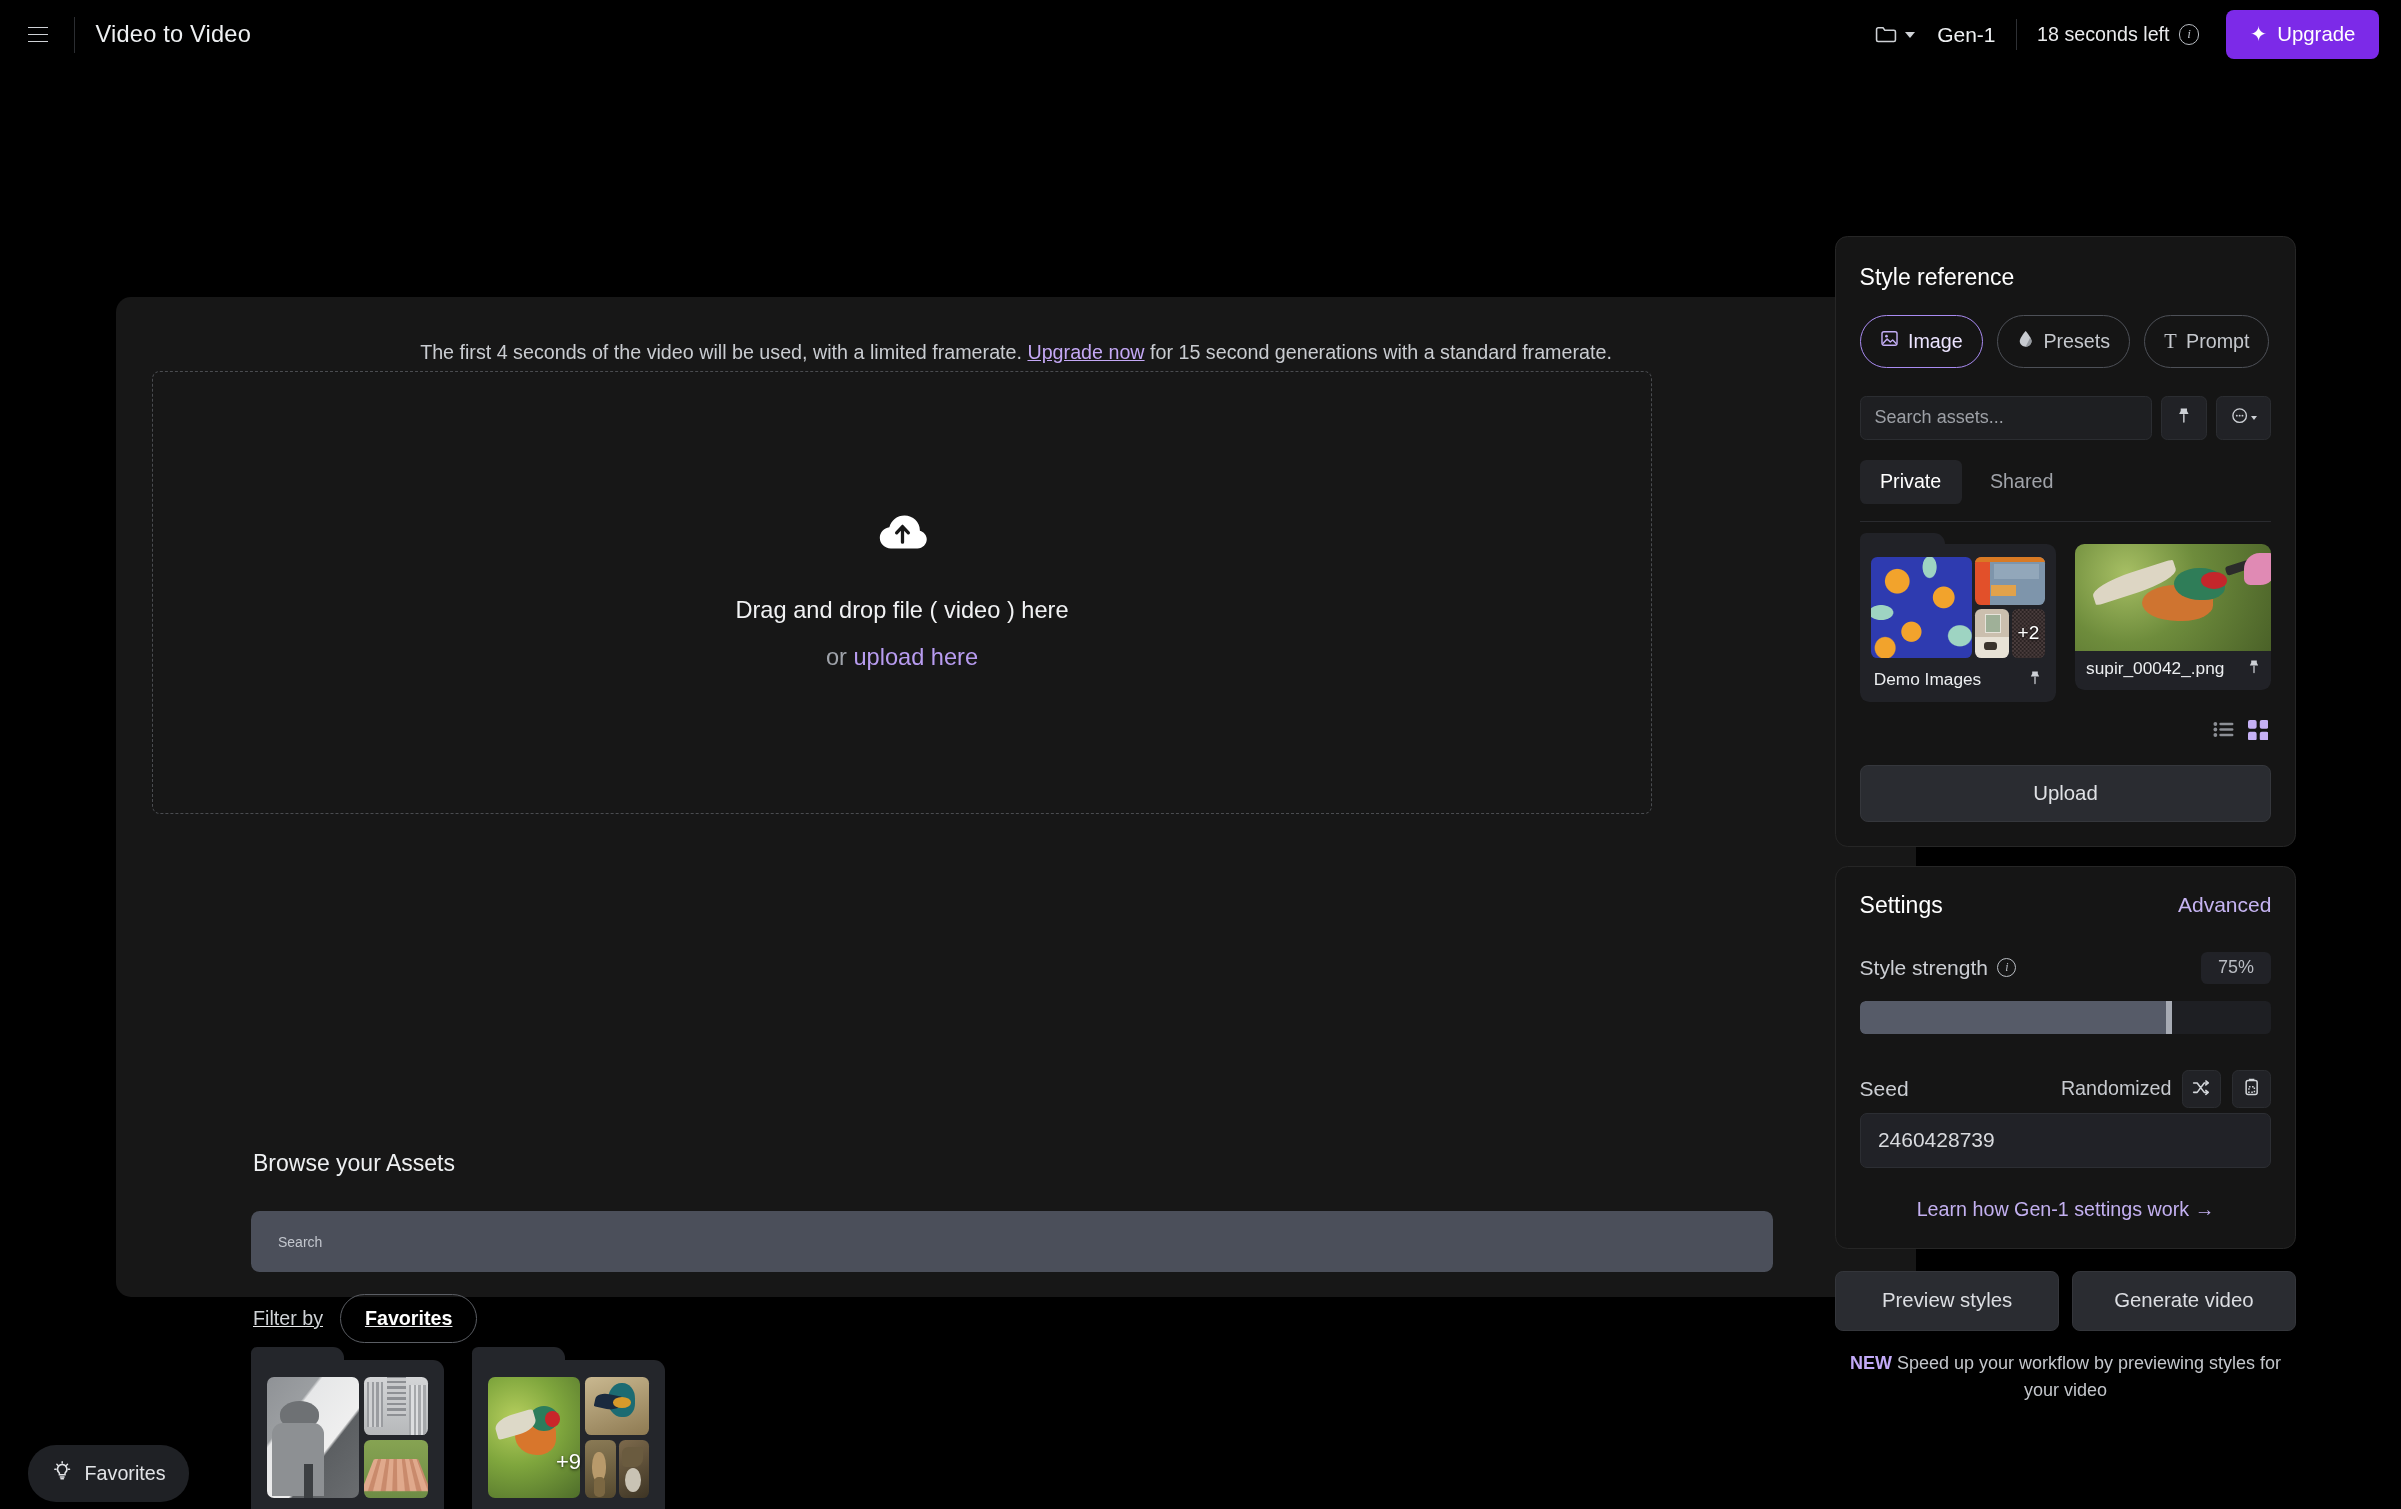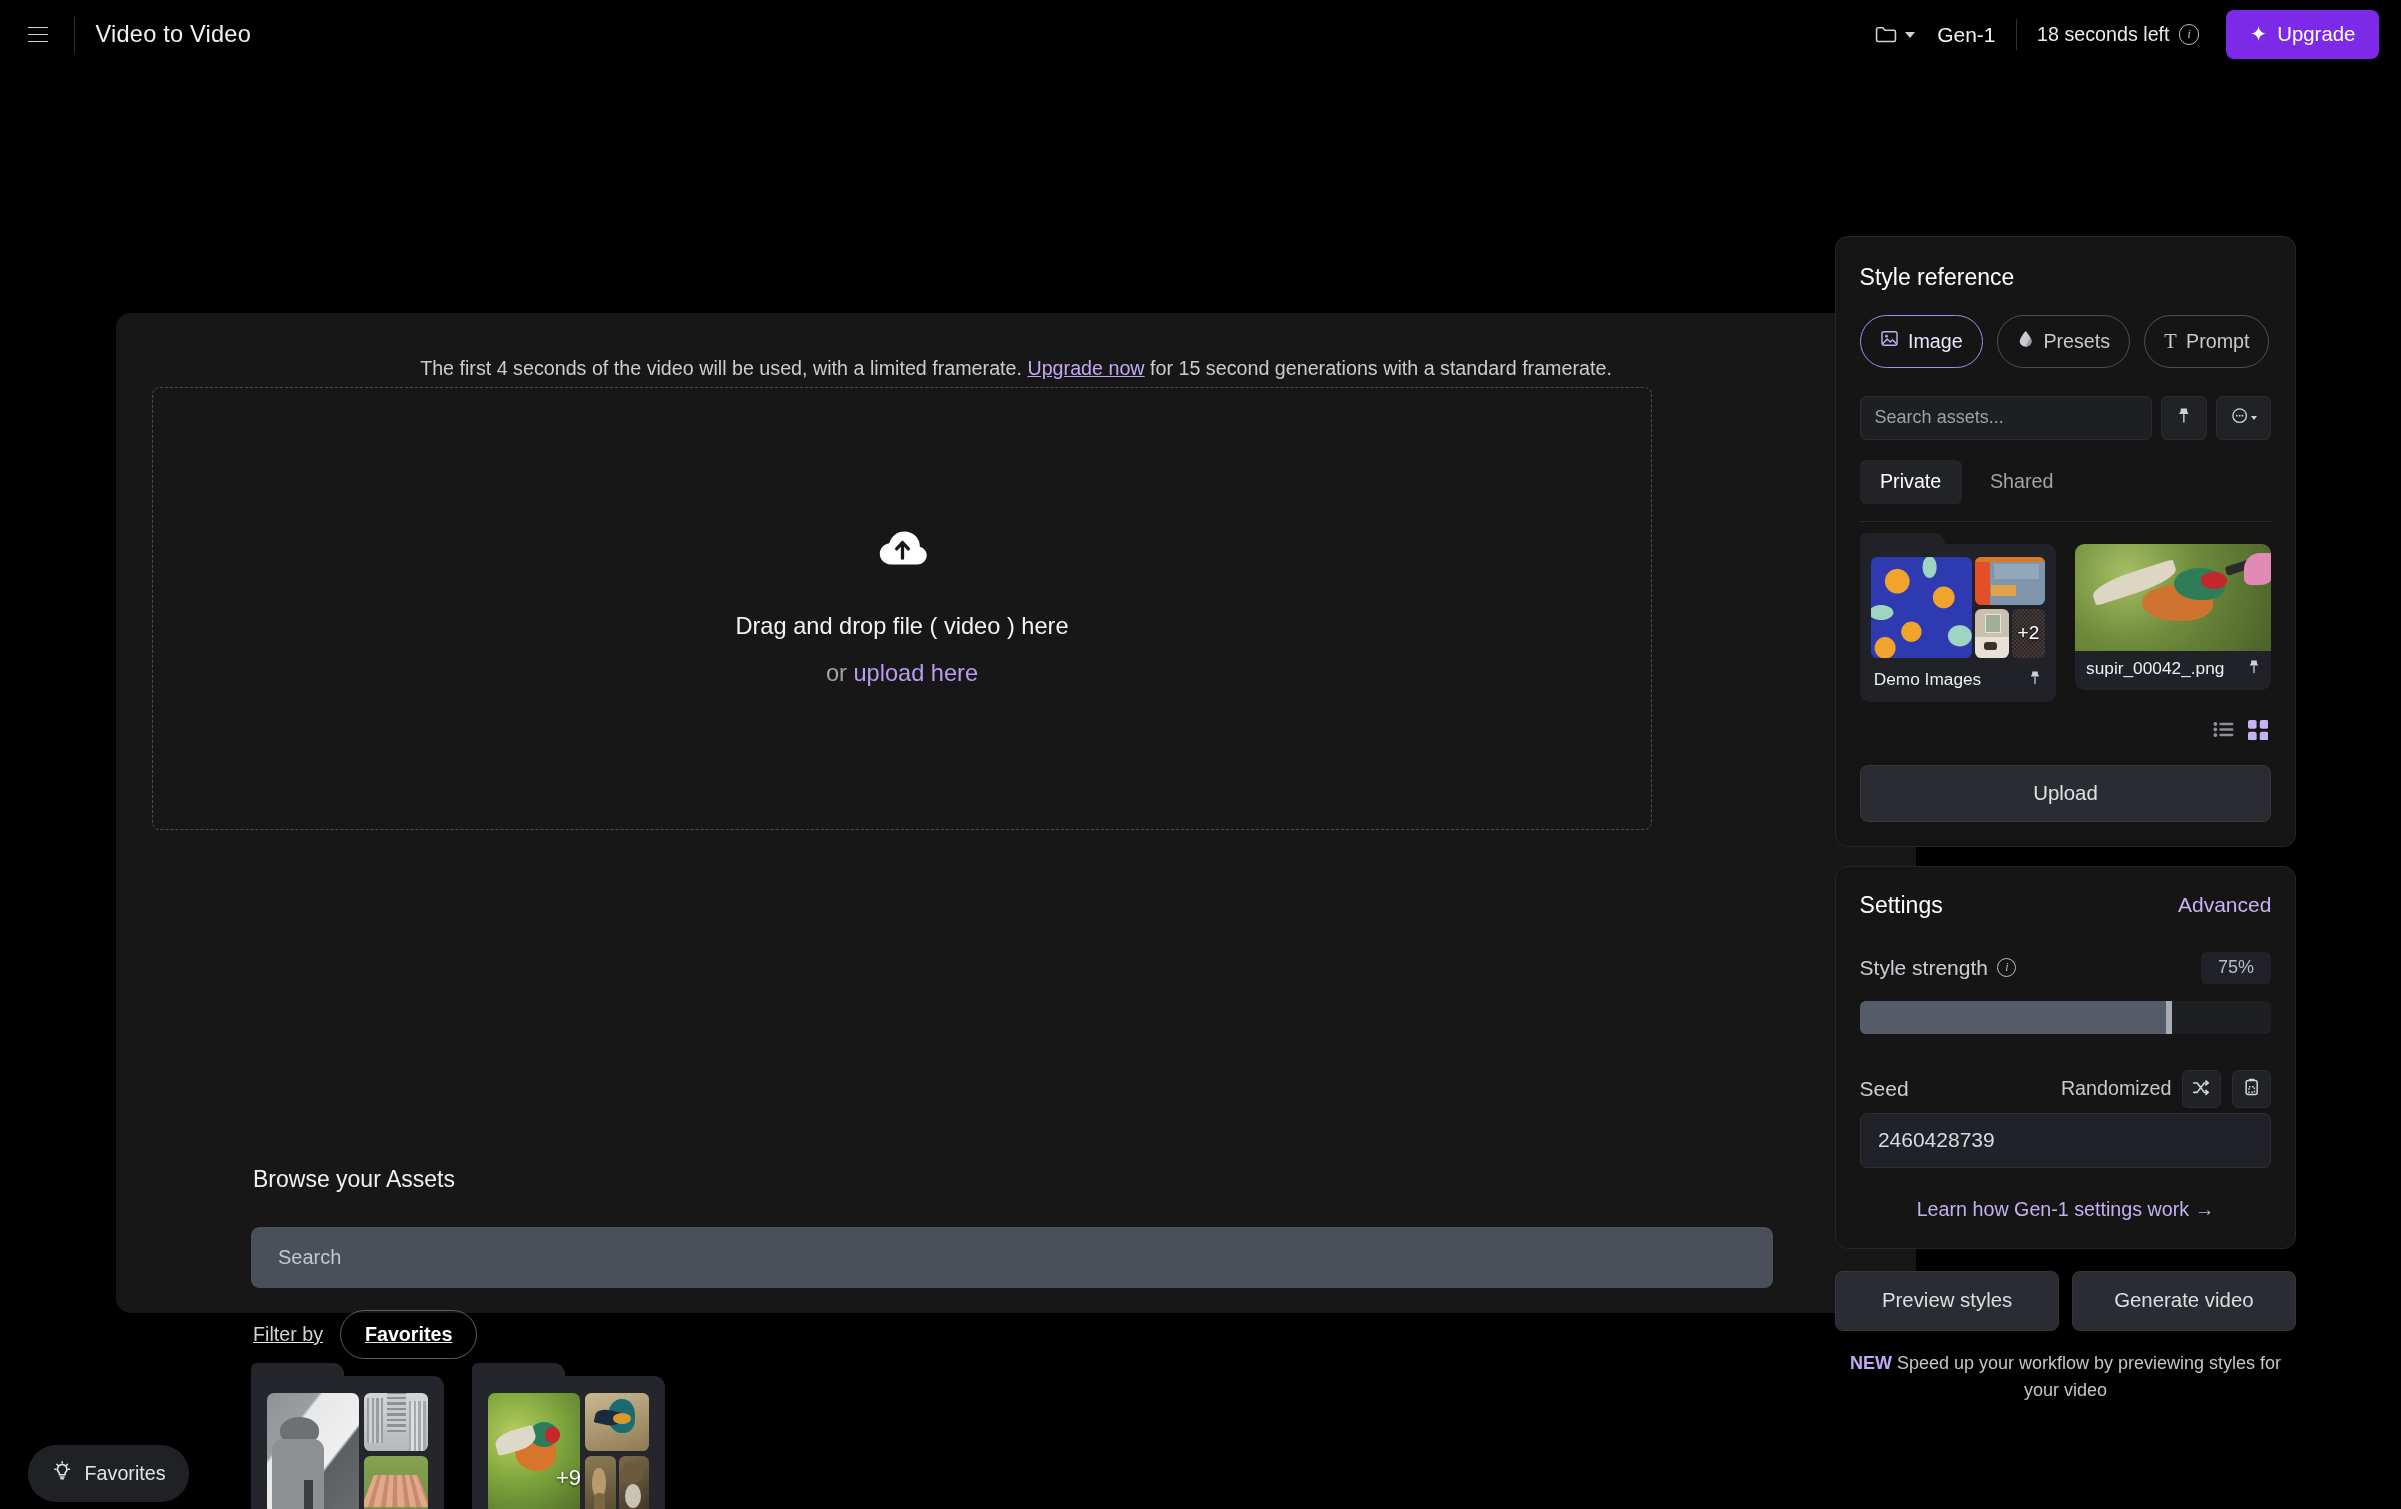--- a/index.html
+++ b/index.html
@@ -55,21 +55,21 @@
     background: #7c2ae8; border-radius: 7.9px; border: none;
     color: #fff; font-size: 20.4px; font-family: inherit;
     display: flex; align-items: center; gap: 10.2px; cursor: pointer;
   }
   .spark { font-size: 20.4px; line-height: 1; }
 
   
   .main-card {
     position: absolute; left: 116px; top: 297px;
     width: 1800px; height: 1000px;
-    background: #171717; border-radius: 15px; margin-top: 16px;
+    background: #171717; border-radius: 15px;
   }
   .notice {
     margin-top: 44px; text-align: center;
     font-size: 19.7px; color: #c9ccd1;
   }
   .notice a { color: #c4a8f5; text-decoration: underline; cursor: pointer; }
   .dropzone {
     position: absolute; left: 36px; top: 74px;
     width: 1500px; height: 443px;
     border: 1.6px dashed #4a4c50; border-radius: 7.9px;
@@ -82,21 +82,21 @@
   .dz-line2 a { color: #b89cf0; cursor: pointer; }
 
   .browse-title {
     position: absolute; left: 137px; top: 853px;
     font-size: 23px; color: #eef0f2;
   }
   .search-box {
     position: absolute; left: 135px; top: 914px;
     width: 1522px; height: 61px;
     background: #4b4f5a; border: none; border-radius: 8.6px;
-    font-size: 20px; color: #d8dade; padding: 0 27px;
+    font-size: 14px; color: #d8dade; padding: 0 27px;
     font-family: inherit;
   }
   .search-box::placeholder { color: #c3c7ce; }
   .filter-row {
     position: absolute; left: 137px; top: 997px;
     display: flex; align-items: center; gap: 17.3px; text-decoration: underline;
   }
   .filter-label { font-size: 19.7px; color: #cfd2d6; }
   .chip-fav {
     height: 49px; padding: 0 23.6px; border-radius: 24.4px;

